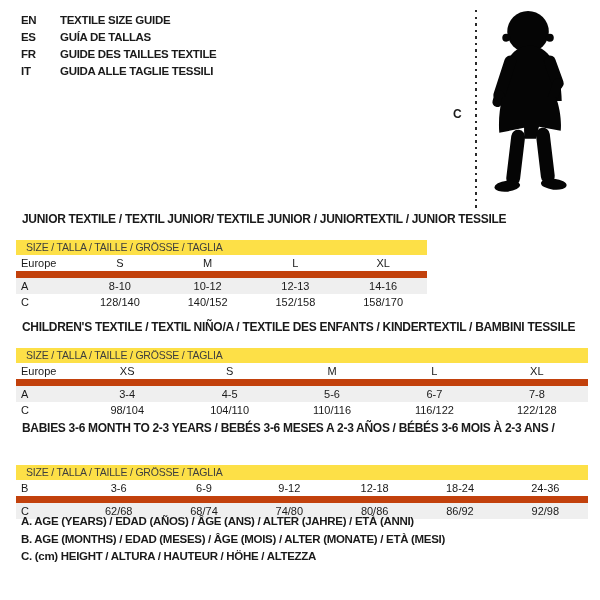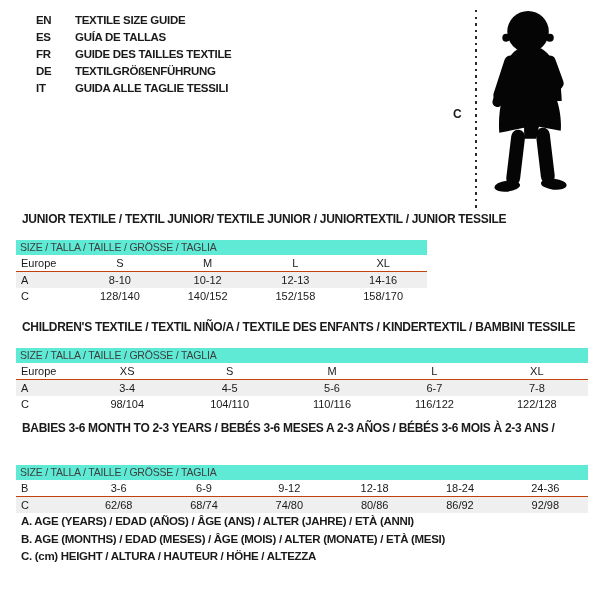--- a/index.html
+++ b/index.html
@@ -6,42 +6,42 @@
   body{
     width:600px;height:600px;background:#ffffff;position:relative;
     font-family:"Liberation Sans", sans-serif;color:#1a1a1a;
     -webkit-font-smoothing:antialiased;overflow:hidden;
   }
   .abs{position:absolute;}
 
   
   .langs{position:absolute;top:12px;left:21px;}
   .lang-row{display:flex;font-weight:bold;font-size:11.5px;line-height:17px;letter-spacing:-0.3px;}
-  .lang-code{width:39px;margin-left:15px;}
+  .lang-code{width:39px;}
 
   
   .figure{position:absolute;top:6px;left:450px;width:148px;height:210px;}
   .dash-line{
     position:absolute;left:25px;top:4px;width:2px;height:201px;
     background:repeating-linear-gradient(to bottom,#2a2a2a 0 2.5px,transparent 2.5px 6.5px);
   }
   .figure-label{position:absolute;left:3px;top:101px;font-weight:bold;font-size:12px;}
   .baby{position:absolute;left:32px;top:4px;}
 
   
   .section-title{position:absolute;left:22px;font-weight:bold;font-size:12px;letter-spacing:-0.3px;line-height:15px;}
 
   
   .tbl{position:absolute;left:16px;font-size:11px;}
   .size-bar{
-    height:15px;line-height:15px;background:#5eead4;color:#3e3e3e;
-    padding-left:4px;font-size:10.5px;letter-spacing:-0.2px;
+    height:15px;line-height:15px;background:#fde047;color:#3e3e3e;
+    padding-left:10px;font-size:10.5px;letter-spacing:-0.2px;
   }
   .trow{display:flex;height:16px;line-height:16px;}
-  .trow.first{border-bottom:1px solid #c2410c;}
+  .trow.first{border-bottom:7px solid #c2410c;}
   .trow.shade{background:#efefef;}
   .tlabel{width:60px;padding-left:5px;box-sizing:border-box;}
   .tcell{flex:1;text-align:center;}
 
   
   .footnotes{position:absolute;left:21px;top:513px;font-weight:bold;font-size:11.5px;line-height:17.5px;letter-spacing:-0.3px;}
 </style>
 </head>
 <body>
 
@@ -50,24 +50,20 @@
     <span class="lang-code">EN</span>
     <span>TEXTILE SIZE GUIDE</span>
   </div>
   <div class="lang-row">
     <span class="lang-code">ES</span>
     <span>GUÍA DE TALLAS</span>
   </div>
   <div class="lang-row">
     <span class="lang-code">FR</span>
     <span>GUIDE DES TAILLES TEXTILE</span>
-  </div>
-  <div class="lang-row">
-    <span class="lang-code">DE</span>
-    <span>TEXTILGRÖßENFÜHRUNG</span>
   </div>
   <div class="lang-row">
     <span class="lang-code">IT</span>
     <span>GUIDA ALLE TAGLIE TESSILI</span>
   </div>
 </div>
 
 <div class="figure">
   <span class="figure-label">C</span>
   <div class="dash-line"></div>

